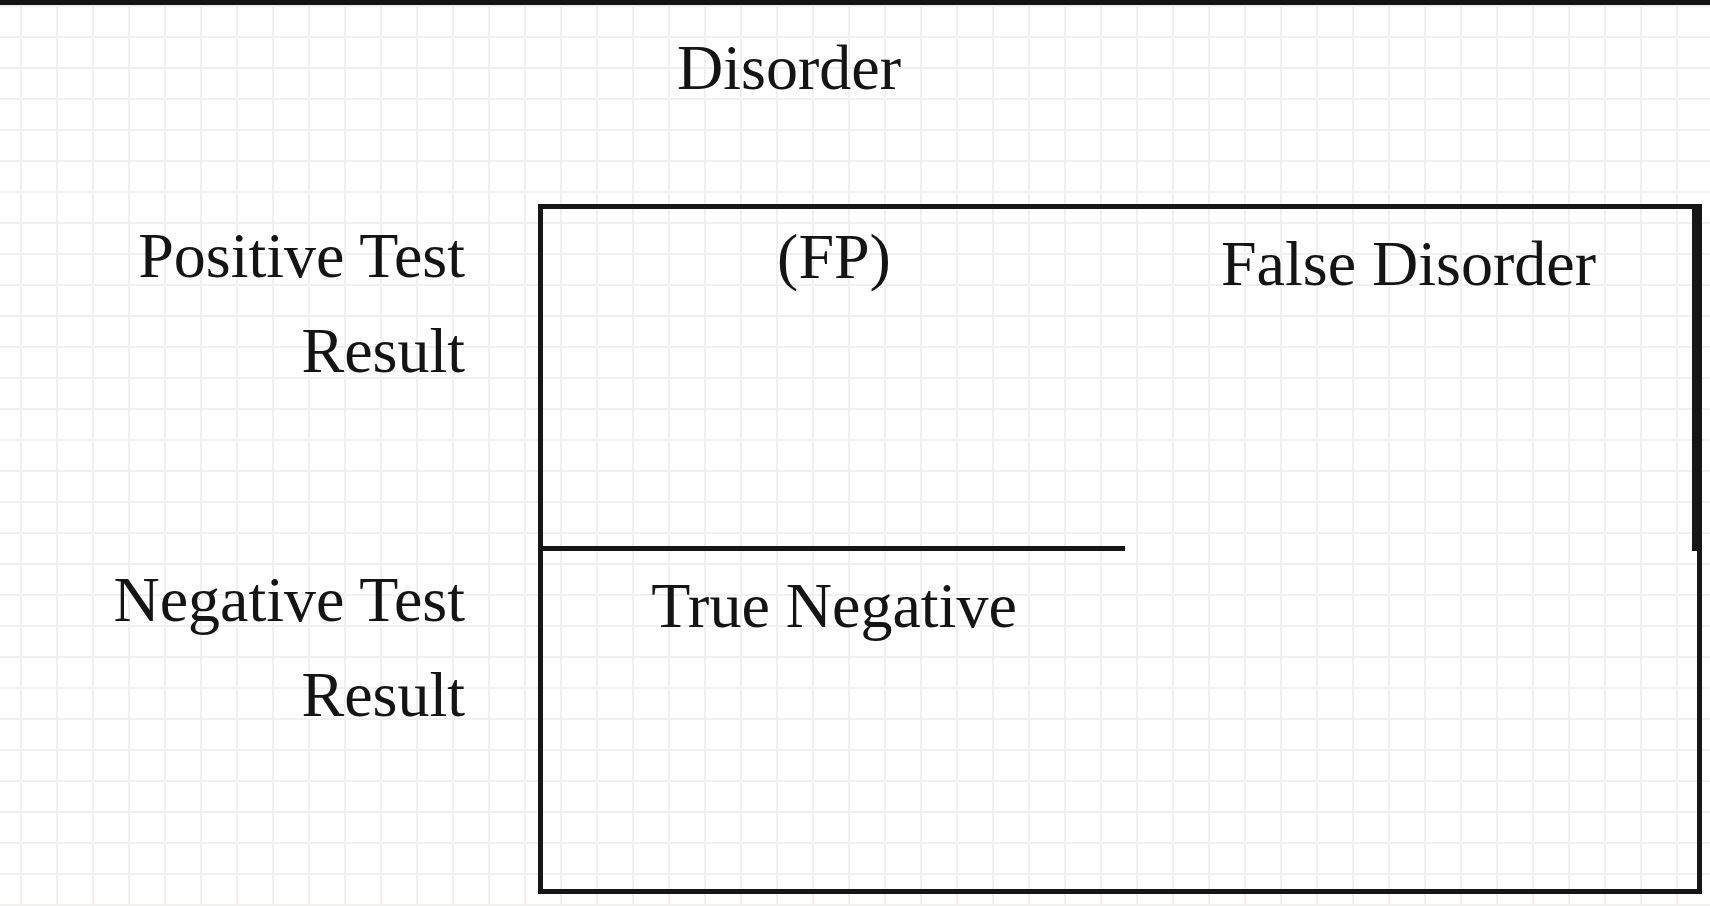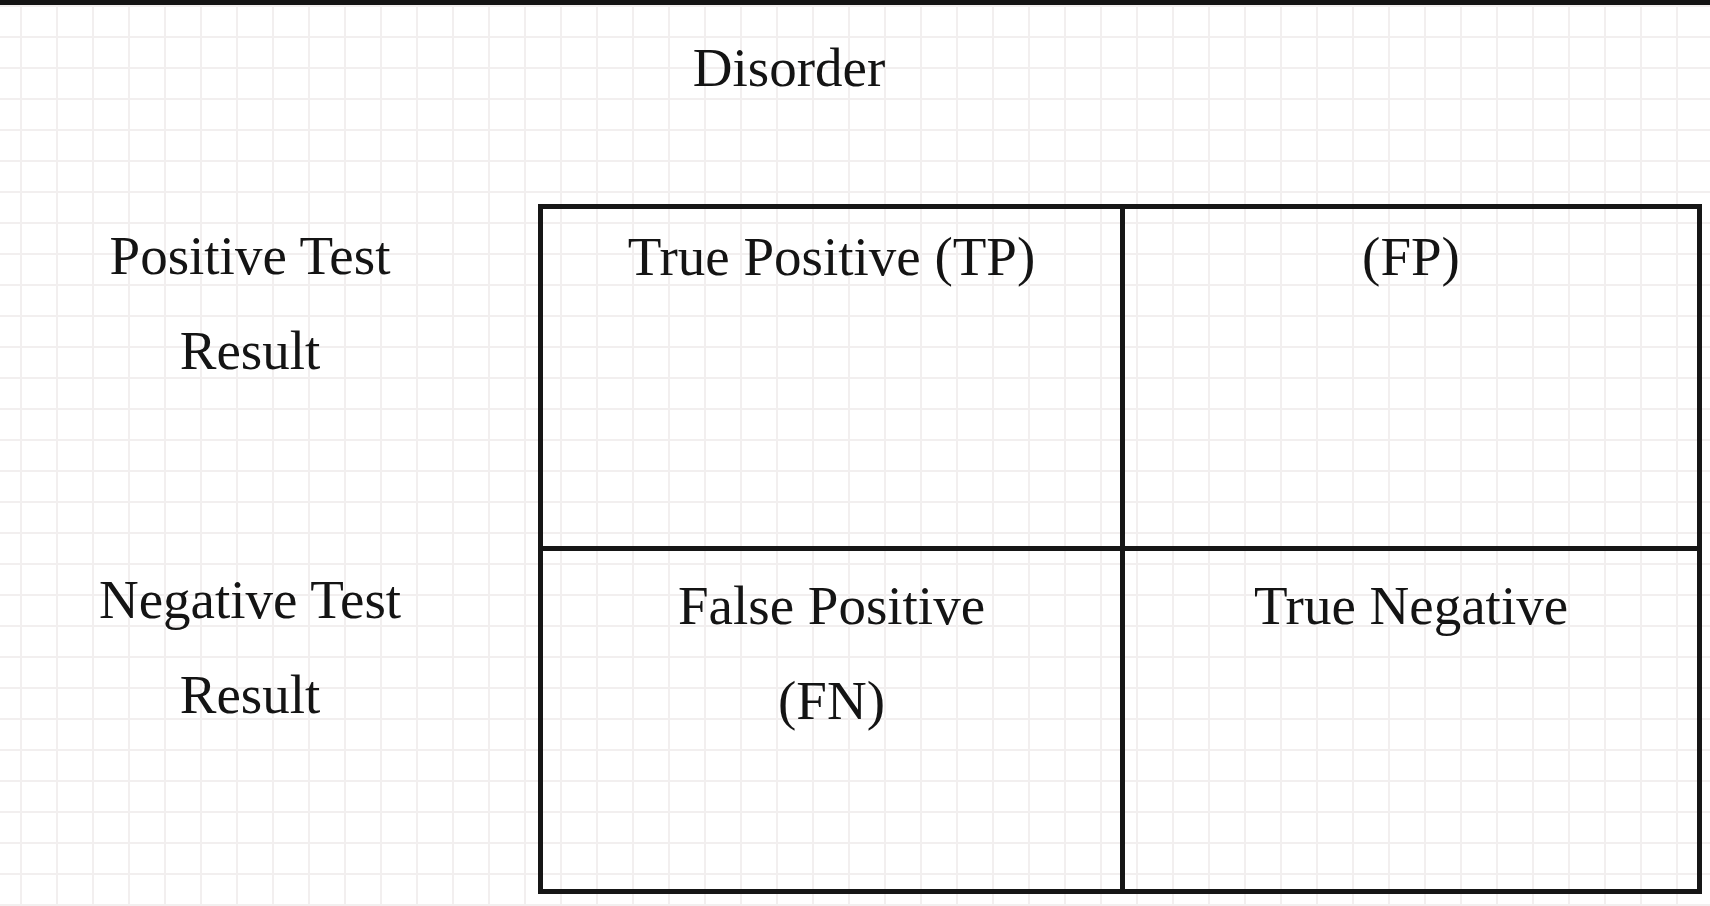--- a/index.html
+++ b/index.html
@@ -24,37 +24,38 @@
   }
   .topbar {
     position: absolute;
     top: 0;
     left: 0;
     width: 1710px;
     height: 5px;
     background: #141414;
   }
   .txt {
-    font-size: 55px;
+    font-size: 64px;
     line-height: 95px;
     color: #141414;
     text-align: center;
     white-space: nowrap;
   }
   .col-header {
     position: absolute;
     top: 20px;
     width: 582px;
   }
   .col-header.disorder    { left: 498px; }
   .col-header.no-disorder { left: 1104px; }
   .row-label {
     position: absolute;
-    left: 20px;
+    left: 5px;
     width: 460px;
+    text-align: right;
   }
   .row-label.positive { top: 208px; }
   .row-label.negative { top: 552px; }
   .matrix {
     position: absolute;
     left: 538px;
     top: 204px;
     width: 1164px;
     height: 690px;
     box-sizing: border-box;
@@ -87,32 +88,27 @@
     <span class="line">Result</span>
   </div>
 
   <div class="txt row-label negative">
     <span class="line">Negative Test</span>
     <span class="line">Result</span>
   </div>
 
   <div class="matrix">
 
-    <div class="cell txt b-right b-bottom">
-      <span class="line">True Positive (TP)</span>
-      <span class="line"></span>
-    </div>
 
     <div class="cell txt b-bottom">
       <span class="line">(FP)</span>
     </div>
 
     <div class="cell txt row2 b-right">
-      <span class="line">False Positive</span>
-      <span class="line">(FN)</span>
+      <span class="line">False Disorder</span>
     </div>
 
     <div class="cell txt row2">
       <span class="line">True Negative</span>
     </div>
 
   </div>
 
 </div>
 

